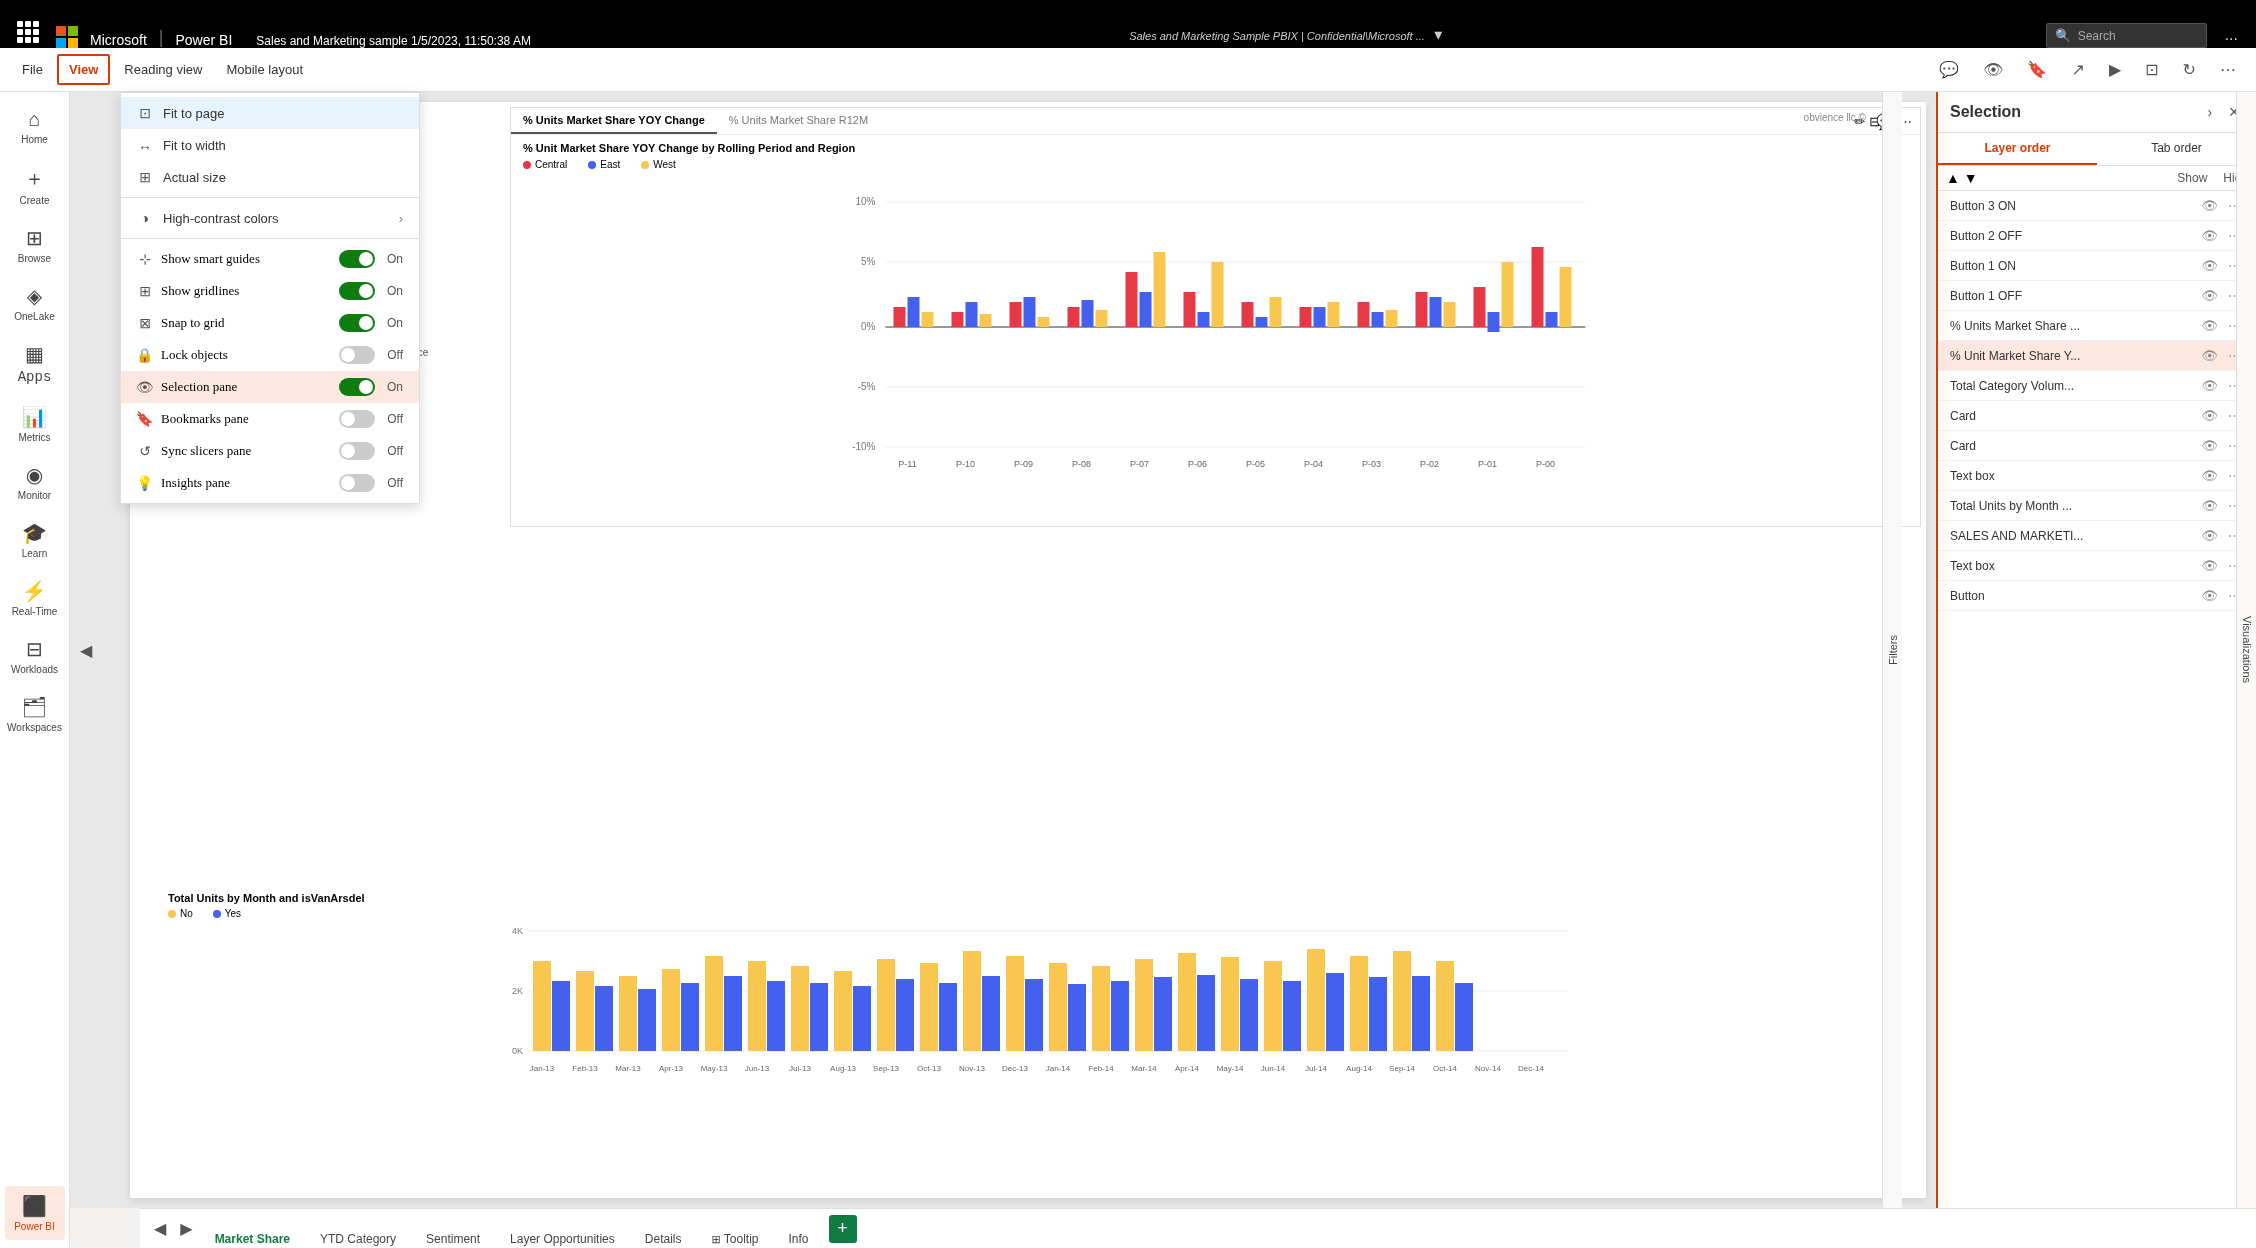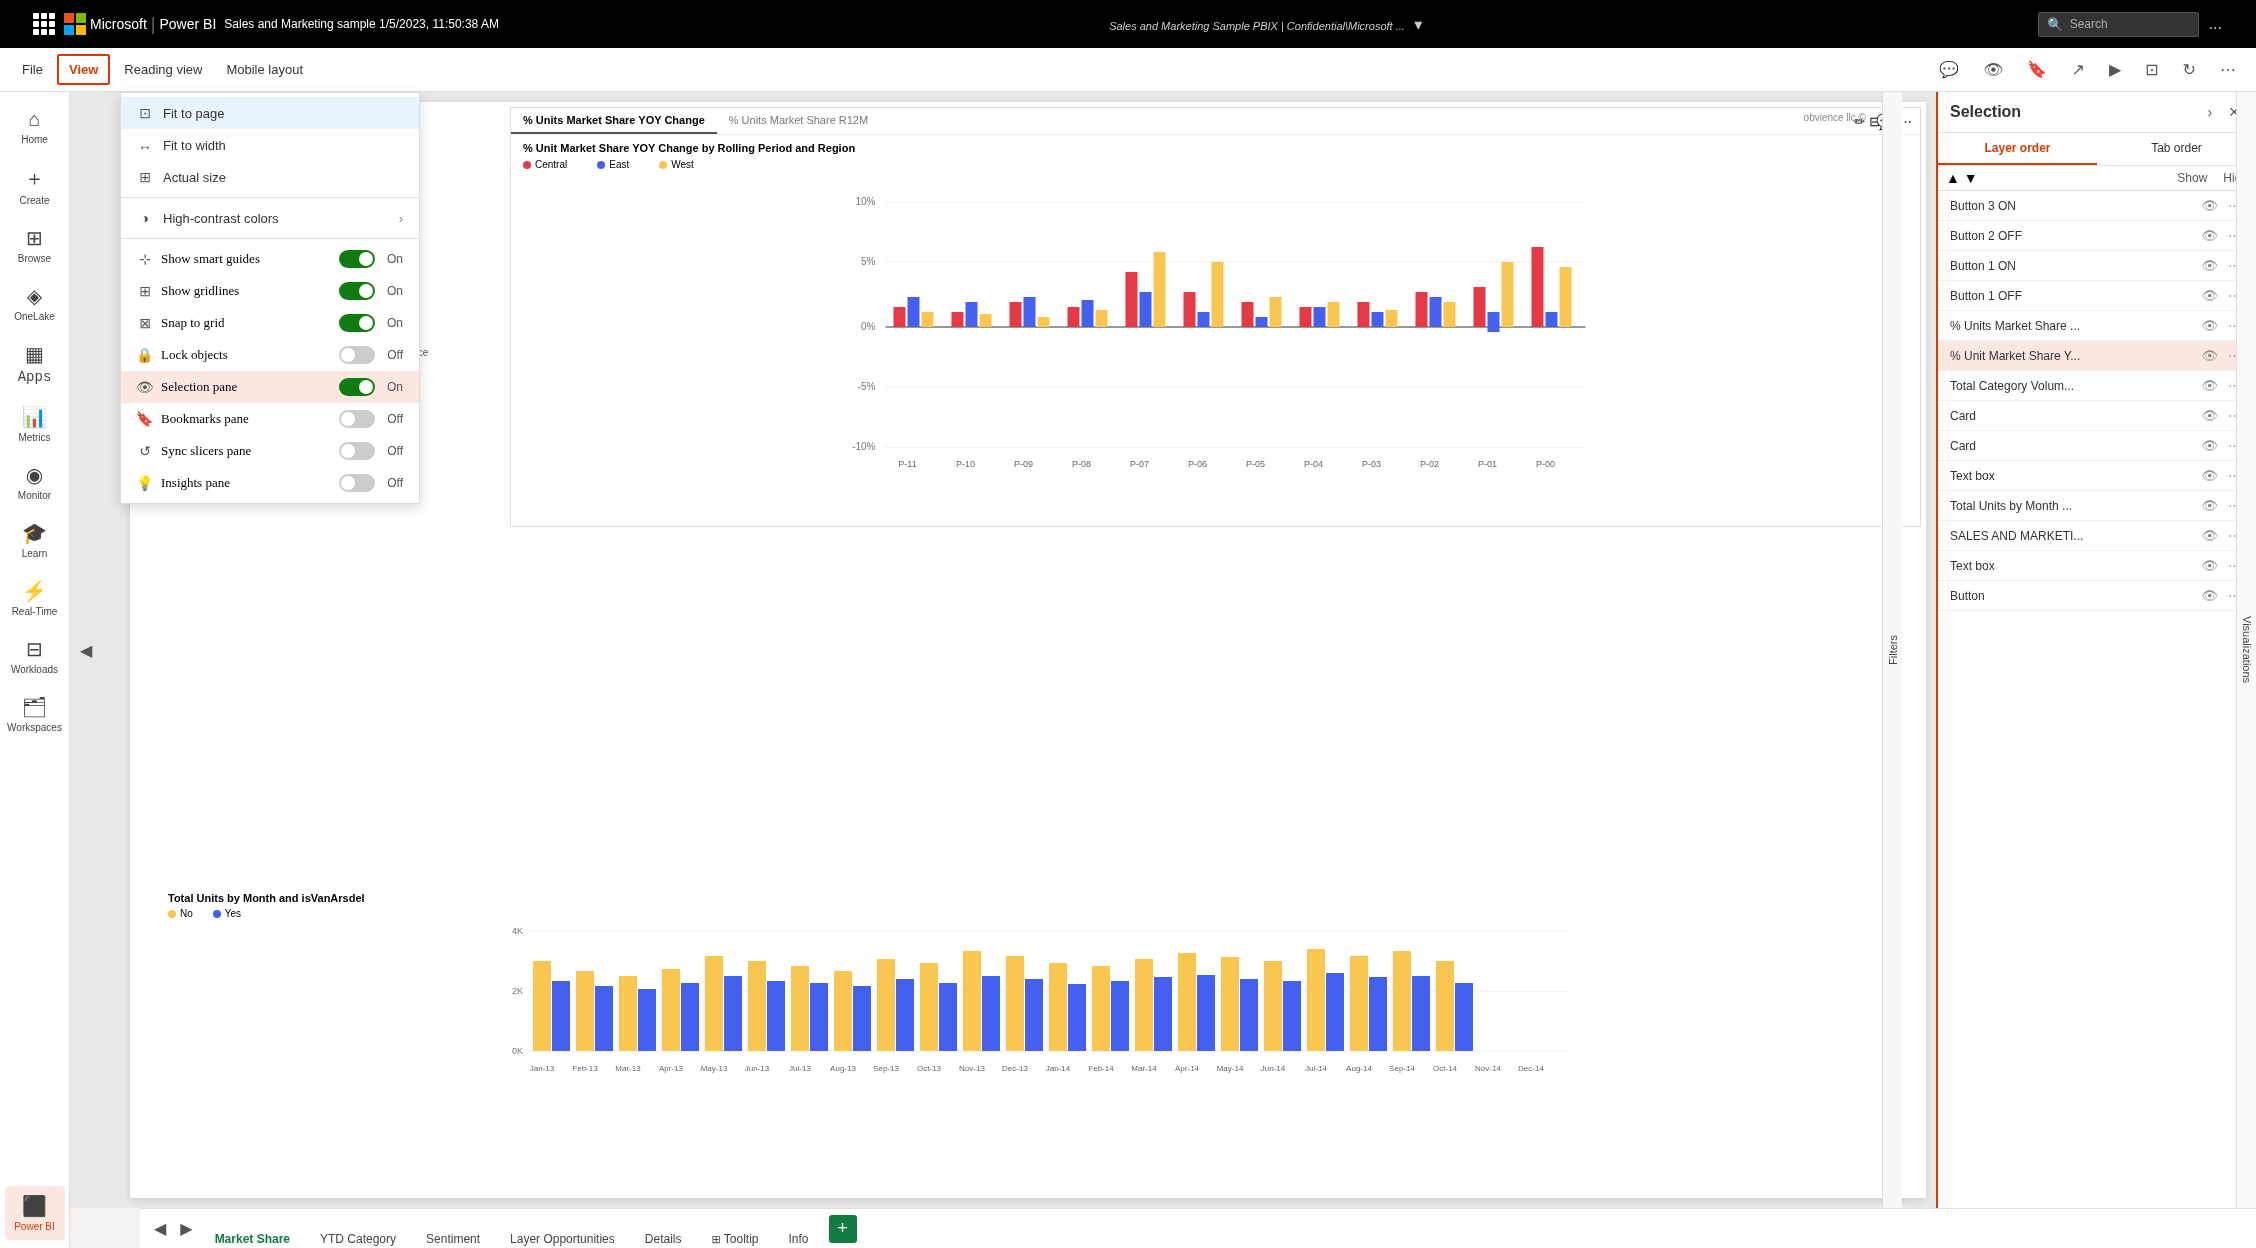--- a/index.html
+++ b/index.html
@@ -1,21 +1,21 @@
 <!DOCTYPE html>
 <html><head>
   <meta charset="utf-8">
   <style>
     * { box-sizing: border-box; margin: 0; padding: 0; }
     body { font-family: 'Segoe UI', Arial, sans-serif; font-size: 12px; background: #f3f2f1; overflow: hidden; width: 2256px; height: 1248px; }
 
     
     .topbar {
-      display: flex; align-items: center; background: #000; color: #fff;
-      height: 48px; padding: 0 28px; gap: 4px;
+      display: flex; align-items: flex-end; background: #000; color: #fff;
+      height: 48px; padding: 0 12px; gap: 12px;
     }
     .topbar-grid { display: grid; place-items: center; width: 32px; height: 32px; cursor: pointer; }
     .topbar-grid span { display: grid; grid-template-columns: repeat(3,6px); grid-template-rows: repeat(3,6px); gap: 2px; }
     .topbar-grid span b { display: block; width: 6px; height: 6px; background: #fff; border-radius: 1px; }
     .ms-logo-sq { width: 10px; height: 10px; }
     .ms-logo-sq:nth-child(1) { background: #f25022; }
     .ms-logo-sq:nth-child(2) { background: #7fba00; }
     .ms-logo-sq:nth-child(3) { background: #00a4ef; }
     .ms-logo-sq:nth-child(4) { background: #ffb900; }
     .ms-logo-wrap { display: grid; grid-template-columns: 1fr 1fr; gap: 1px; width: 22px; height: 22px; }
@@ -373,21 +373,21 @@
             <button style="background:none;border:none;cursor:pointer;font-size:13px;">✏</button>
             <button style="background:none;border:none;cursor:pointer;font-size:13px;">⊟</button>
             <button style="background:none;border:none;cursor:pointer;font-size:13px;">⊡</button>
             <button style="background:none;border:none;cursor:pointer;font-size:13px;">⋯</button>
           </div>
         </div>
         <div style="padding:6px 12px 2px;">
           <span style="font-size:11px;font-weight:700;">% Unit Market Share YOY Change by Rolling Period and Region</span>
         </div>
         
-        <div style="padding:2px 12px;display:flex;gap:20px;">
+        <div style="padding:2px 12px;display:flex;gap:11px;">
           <span class="legend-item">
             <span class="legend-dot" style="background:#e63946;"></span>
             <span>Central</span>
           </span>
           <span class="legend-item">
             <span class="legend-dot" style="background:#4361ee;"></span>
             <span>East</span>
           </span>
           <span class="legend-item">
             <span class="legend-dot" style="background:#f9c74f;"></span>

